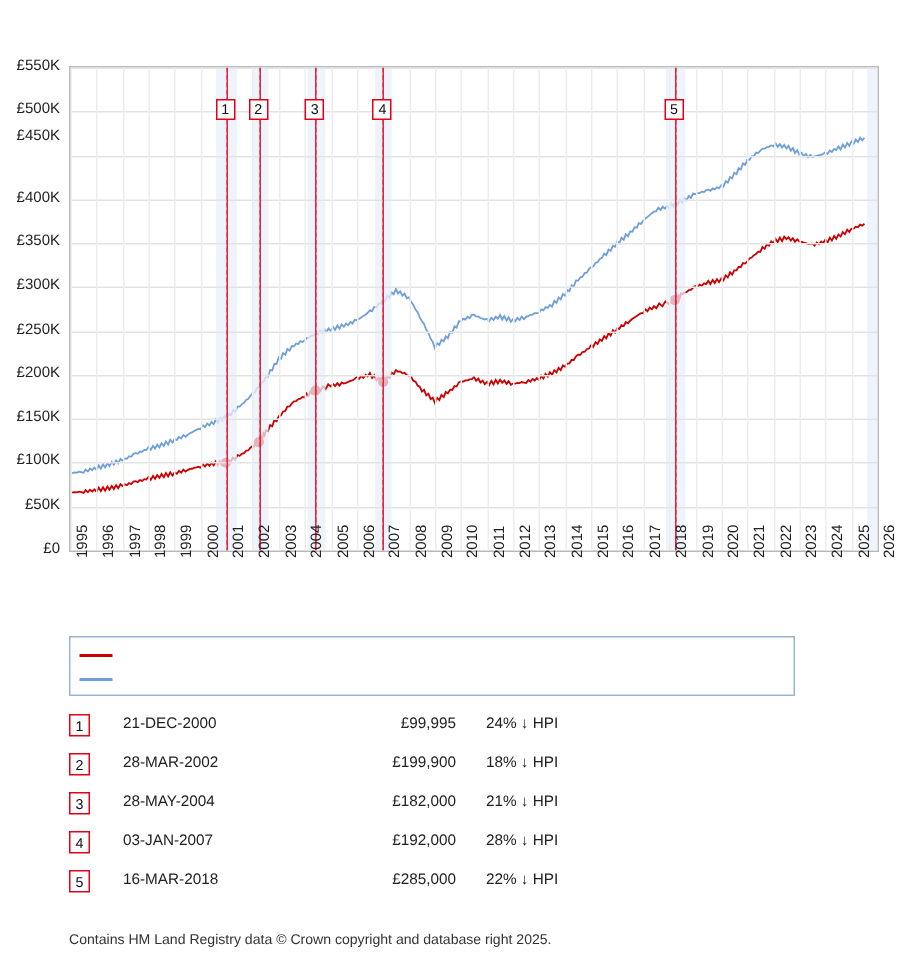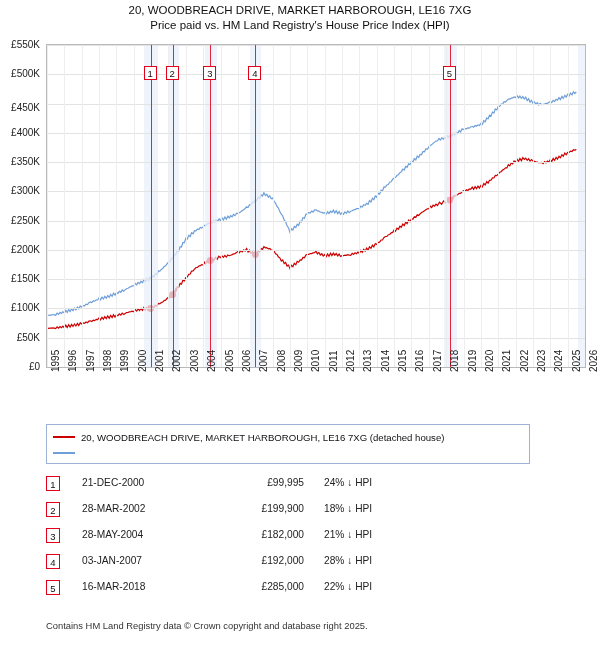--- a/index.html
+++ b/index.html
@@ -76,36 +76,32 @@
 
   .footer{
     position:absolute;left:46px;top:620px;width:545px;font-size:9.4px;color:#333;line-height:11px;
   }
 </style>
 </head>
 <body>
 
 <div id="root">
 
-  <div class="title">
-    <div>20, WOODBREACH DRIVE, MARKET HARBOROUGH, LE16 7XG</div>
-    <div>Price paid vs. HM Land Registry's House Price Index (HPI)</div>
-  </div>
 
   <div class="ylabels">
       <span style="top: 322px;">£0</span>
       <span style="top: 292.727px;">£50K</span>
       <span style="top: 263.455px;">£100K</span>
       <span style="top: 234.182px;">£150K</span>
       <span style="top: 204.909px;">£200K</span>
       <span style="top: 175.636px;">£250K</span>
       <span style="top: 146.364px;">£300K</span>
       <span style="top: 117.091px;">£350K</span>
       <span style="top: 87.8182px;">£400K</span>
-      <span style="top: 63px;">£450K</span>
+      <span style="top: 47px;">£450K</span>
       <span style="top: 29.2727px; text-align: center;">£500K</span>
       <span style="top: 0px;">£550K</span>
     </div>
 
   <div class="plot"><div class="band" style="left: 531.058px; width: 6.94194px;"></div><div class="band" style="left: 397.426px; width: 12.1484px;"></div><div class="band" style="left: 203.052px; width: 11.2806px;"></div><div class="band" style="left: 157.929px; width: 12.1484px;"></div><div class="band" style="left: 121.484px; width: 10.4129px;"></div><div class="band" style="left: 97.1871px; width: 13.8839px;"></div>
     <svg id="chart-svg" width="538" height="322" viewBox="0 0 538 322">
         <polyline points="0.0,270.5 1.4,270.3 2.9,270.0 4.3,270.1 5.8,269.5 7.2,269.8 8.7,270.2 10.1,268.1 11.6,269.3 13.0,267.4 14.5,268.4 15.9,266.7 17.4,268.3 18.8,265.3 20.2,267.5 21.7,264.5 23.1,266.6 24.6,263.8 26.0,265.7 27.5,263.0 28.9,264.8 30.4,262.0 31.8,263.9 33.3,261.0 34.7,262.1 36.2,260.6 37.6,260.8 39.0,259.1 40.5,259.5 41.9,257.7 43.4,257.0 44.8,257.5 46.3,256.0 47.7,256.2 49.2,254.9 50.6,255.0 52.1,252.9 53.5,254.9 55.0,252.2 56.4,254.0 57.8,251.4 59.3,253.2 60.7,250.5 62.2,252.4 63.6,249.3 65.1,251.3 66.5,248.1 68.0,250.1 69.4,247.6 70.9,248.4 72.3,246.3 73.8,247.3 75.2,245.0 76.7,246.2 78.1,244.9 79.5,243.8 81.0,243.3 82.4,242.3 83.9,241.6 85.3,240.9 86.8,241.0 88.2,238.5 89.7,239.8 91.1,237.4 92.6,238.6 94.0,236.3 95.5,237.8 96.9,234.6 98.3,236.7 99.8,233.5 101.2,235.5 102.7,232.3 104.1,234.0 105.6,230.9 107.0,231.7 108.5,228.4 109.9,229.4 111.4,226.0 112.8,226.1 114.3,224.4 115.7,223.5 117.1,221.6 118.6,220.9 120.0,218.8 121.5,217.0 122.9,216.7 124.4,213.6 125.8,213.1 127.3,210.2 128.7,209.5 130.2,206.0 131.6,206.4 133.1,201.7 134.5,202.0 135.9,197.5 137.4,197.7 138.8,193.2 140.3,194.2 141.7,190.4 143.2,191.5 144.6,187.7 146.1,188.8 147.5,185.7 149.0,185.9 150.4,184.0 151.9,184.5 153.3,182.4 154.7,183.0 156.2,181.9 157.6,180.3 159.1,180.3 160.5,178.9 162.0,178.6 163.4,177.4 164.9,177.9 166.3,175.3 167.8,177.1 169.2,174.6 170.7,176.3 172.1,173.9 173.5,175.7 175.0,172.8 176.4,175.0 177.9,172.0 179.3,174.2 180.8,171.2 182.2,172.9 183.7,170.7 185.1,171.8 186.6,169.5 188.0,170.7 189.5,168.2 190.9,168.5 192.3,167.7 193.8,166.7 195.2,165.6 196.7,164.8 198.1,163.5 199.6,161.8 201.0,162.5 202.5,159.6 203.9,160.0 205.4,157.3 206.8,157.6 208.3,154.4 209.7,155.9 211.2,152.1 212.6,153.5 214.0,149.8 215.5,151.1 216.9,147.7 218.4,150.6 219.8,149.2 221.3,152.2 222.7,150.7 224.2,153.8 225.6,153.1 227.1,156.3 228.5,158.1 230.0,161.4 231.4,163.1 232.8,166.6 234.3,169.2 235.7,171.0 237.2,175.0 238.6,176.9 240.1,180.8 241.5,182.9 243.0,187.4 244.4,183.8 245.9,185.0 247.3,181.5 248.8,182.6 250.2,179.2 251.6,180.4 253.1,176.2 254.5,176.9 256.0,172.6 257.4,173.4 258.9,169.1 260.3,169.2 261.8,167.4 263.2,168.1 264.7,166.1 266.1,167.1 267.6,164.9 269.0,164.8 270.4,165.9 271.9,166.1 273.3,167.0 274.8,167.4 276.2,168.1 277.7,167.6 279.1,169.2 280.6,166.8 282.0,168.4 283.5,166.1 284.9,167.5 286.4,165.0 287.8,168.0 289.2,165.7 290.7,168.7 292.1,166.5 293.6,169.5 295.0,167.7 296.5,169.2 297.9,166.9 299.4,168.4 300.8,166.0 302.3,167.7 303.7,166.2 305.2,165.8 306.6,164.9 308.0,164.7 309.5,163.7 310.9,163.7 312.4,163.6 313.8,161.2 315.3,161.9 316.7,159.7 318.2,160.3 319.6,158.3 321.1,159.4 322.5,155.6 324.0,157.0 325.4,153.3 326.8,154.6 328.3,151.0 329.7,152.2 331.2,148.3 332.6,149.1 334.1,145.2 335.5,146.0 337.0,142.0 338.4,142.1 339.9,139.9 341.3,139.5 342.8,137.0 344.2,136.8 345.7,134.2 347.1,133.0 348.5,132.6 350.0,130.3 351.4,129.7 352.9,127.7 354.3,126.9 355.8,124.1 357.2,125.1 358.7,121.4 360.1,122.3 361.6,118.8 363.0,119.5 364.5,115.8 365.9,117.2 367.3,113.5 368.8,114.9 370.2,111.1 371.7,112.5 373.1,109.3 374.6,109.5 376.0,106.5 377.5,106.8 378.9,103.7 380.4,104.2 381.8,102.0 383.3,100.6 384.7,99.6 386.1,98.4 387.6,97.1 389.0,96.1 390.5,95.8 391.9,93.5 393.4,95.0 394.8,92.8 396.3,94.1 397.7,92.1 399.2,93.8 400.6,90.6 402.1,92.6 403.5,89.5 404.9,91.4 406.4,88.3 407.8,90.0 409.3,87.2 410.7,88.5 412.2,85.6 413.6,87.0 415.1,83.9 416.5,84.5 418.0,83.7 419.4,83.8 420.9,82.8 422.3,83.1 423.7,81.9 425.2,81.3 426.6,82.2 428.1,80.6 429.5,81.3 431.0,79.9 432.4,80.5 433.9,78.4 435.3,79.5 436.8,75.7 438.2,76.7 439.7,73.0 441.1,73.9 442.5,70.2 444.0,71.1 445.4,67.1 446.9,68.0 448.3,63.9 449.8,64.9 451.2,61.5 452.7,61.5 454.1,59.1 455.6,59.2 457.0,56.7 458.5,57.0 459.9,55.4 461.3,54.1 462.8,54.1 464.2,53.1 465.7,52.9 467.1,52.0 468.6,52.6 470.0,50.6 471.5,52.9 472.9,51.1 474.4,53.3 475.8,51.6 477.3,54.0 478.7,52.2 480.2,55.5 481.6,53.7 483.0,57.1 484.5,55.3 485.9,58.2 487.4,56.9 488.8,59.1 490.3,57.6 491.7,59.9 493.2,58.3 494.6,59.7 496.1,59.3 497.5,59.0 499.0,58.4 500.4,58.3 501.8,57.5 503.3,56.5 504.7,57.6 506.2,55.4 507.6,56.4 509.1,54.3 510.5,55.1 512.0,52.6 513.4,54.6 514.9,51.4 516.3,53.4 517.8,50.3 519.2,52.2 520.6,49.3 522.1,50.9 523.5,48.0 525.0,49.8 526.4,46.8 527.9,48.6 529.3,46.8" fill="none" stroke="#6f9fd8" stroke-width="1.2"></polyline>
         <polyline points="0.0,283.4 1.4,283.3 2.9,283.1 4.3,283.2 5.8,282.8 7.2,283.1 8.7,283.6 10.1,281.8 11.6,283.2 13.0,281.5 14.5,282.7 15.9,281.2 17.4,282.9 18.8,280.1 20.2,282.5 21.7,279.8 23.1,282.1 24.6,279.4 26.0,281.5 27.5,279.0 28.9,281.0 30.4,278.4 31.8,280.5 33.3,277.8 34.7,279.0 36.2,277.9 37.6,278.4 39.0,277.0 40.5,277.7 41.9,276.1 43.4,275.8 44.8,276.5 46.3,275.1 47.7,275.6 49.2,274.4 50.6,274.7 52.1,272.8 53.5,274.9 55.0,272.3 56.4,274.2 57.8,271.7 59.3,273.6 60.7,271.0 62.2,273.2 63.6,270.4 65.1,272.6 66.5,269.8 68.0,272.1 69.4,269.8 70.9,270.8 72.3,268.9 73.8,270.1 75.2,268.1 76.7,269.4 78.1,268.4 79.5,267.6 81.0,267.5 82.4,266.9 83.9,266.6 85.3,266.2 86.8,266.8 88.2,264.5 89.7,266.1 91.1,264.0 92.6,265.5 94.0,263.5 95.5,265.3 96.8,262.6 98.2,265.1 99.5,262.5 100.9,264.9 102.2,262.3 103.6,264.4 105.1,261.7 106.7,262.9 108.2,260.1 109.7,261.4 111.3,258.4 112.8,258.9 114.3,257.6 115.7,257.1 117.1,255.5 118.6,255.2 120.0,253.5 121.5,252.2 122.2,253.1 122.9,251.2 123.6,251.9 124.3,250.2 125.0,250.7 125.6,248.4 126.4,249.8 127.2,246.2 127.9,247.5 128.7,244.0 129.4,245.3 130.2,241.8 131.6,242.5 133.1,238.4 134.5,239.2 135.9,235.1 137.4,235.9 138.8,232.5 140.3,232.0 141.7,229.3 143.2,229.0 144.6,226.1 146.1,225.9 147.5,224.1 149.0,222.5 150.4,222.4 151.9,221.0 153.3,220.7 154.7,219.6 156.2,220.1 157.4,217.3 158.6,218.9 159.8,216.2 160.9,217.6 162.1,215.1 163.3,216.7 165.0,213.6 166.7,215.6 168.4,212.4 170.1,214.4 171.8,211.2 173.5,212.7 175.0,210.9 176.4,212.4 177.9,210.4 179.3,212.1 180.8,210.0 182.2,210.7 183.7,210.2 185.1,209.6 186.6,208.9 188.0,208.6 189.5,207.6 190.9,206.3 192.3,207.7 193.8,205.6 195.2,206.9 196.7,204.9 198.1,206.0 199.6,203.6 201.1,207.0 202.5,205.2 204.0,208.5 205.5,206.8 207.0,210.1 208.4,208.6 209.8,209.4 211.3,206.0 212.7,206.9 214.1,203.4 215.5,204.4 216.9,201.7 218.4,202.8 219.8,202.6 221.3,203.9 222.7,203.5 224.2,205.0 225.6,205.5 227.1,206.0 228.5,208.8 230.0,209.4 231.4,212.0 232.8,212.8 234.3,216.1 235.7,214.9 237.2,218.6 238.6,217.5 240.1,221.1 241.5,220.1 243.0,223.7 244.4,220.3 245.9,221.8 247.3,218.3 248.8,219.8 250.2,216.3 251.6,217.2 253.1,214.8 254.5,215.0 256.0,212.4 257.4,212.7 258.9,209.9 260.3,209.3 261.8,209.4 263.2,208.6 264.7,208.6 266.1,207.9 267.6,207.7 269.0,206.2 270.4,208.9 271.9,207.4 273.3,210.0 274.8,208.7 276.2,211.1 277.7,209.5 279.1,211.8 280.6,208.9 282.0,211.2 283.5,208.3 284.9,210.6 286.4,208.1 287.8,210.2 289.2,208.6 290.7,210.9 292.1,209.1 293.6,211.5 295.0,210.7 296.5,210.7 297.9,210.2 299.4,210.4 300.8,209.7 302.3,210.1 303.7,210.4 305.2,208.4 306.6,209.5 308.0,207.7 309.5,208.7 310.9,207.1 312.4,208.5 313.8,205.4 315.3,207.3 316.7,204.3 318.2,206.1 319.6,203.1 321.1,204.9 322.5,201.8 324.0,203.3 325.4,200.2 326.8,201.8 328.3,198.6 329.7,199.5 331.2,197.4 332.6,197.2 334.1,195.0 335.5,195.0 337.0,192.5 338.4,191.5 339.9,191.5 341.3,189.7 342.8,189.5 344.2,187.8 345.7,187.4 347.1,185.0 348.5,186.3 350.0,183.1 351.4,184.3 352.9,181.2 354.3,182.3 355.8,179.1 357.2,180.6 358.7,177.1 360.1,178.7 361.6,175.1 363.0,176.7 364.5,173.7 365.9,174.3 367.3,171.7 368.8,172.4 370.2,169.7 371.7,170.5 373.1,168.8 374.6,167.5 376.0,166.7 377.5,165.7 378.9,164.7 380.4,163.8 381.8,163.7 383.3,161.2 384.7,162.5 386.1,160.1 387.6,161.2 389.0,159.1 390.5,160.5 392.5,157.3 394.6,159.2 396.6,155.9 398.7,157.8 400.8,154.6 402.8,156.1 403.6,153.4 404.5,154.8 405.3,152.0 406.2,153.5 407.0,150.6 407.8,151.2 409.3,150.0 410.7,149.8 412.2,148.4 413.6,148.3 415.1,146.7 416.5,145.7 418.0,146.5 419.4,144.8 420.9,145.5 422.3,143.9 423.7,144.4 425.2,142.2 426.6,144.4 428.1,141.6 429.5,143.7 431.0,141.1 432.4,143.1 433.9,140.5 435.3,141.9 436.8,138.5 438.2,140.0 439.7,136.5 441.1,138.1 442.5,135.3 444.0,135.2 445.4,132.9 446.9,133.0 448.3,130.4 449.8,130.7 451.2,129.2 452.7,127.3 454.1,126.7 455.6,125.1 457.0,124.3 458.5,122.8 459.9,122.9 461.3,119.7 462.8,120.9 464.2,117.8 465.7,118.8 467.1,116.0 468.6,117.2 470.0,114.2 471.5,116.4 472.9,113.4 474.4,115.7 475.8,112.7 477.3,114.4 478.7,113.1 480.2,115.3 481.6,113.8 483.0,116.1 484.5,114.5 485.9,115.9 487.4,116.3 488.8,116.8 490.3,117.0 491.7,117.7 493.2,117.6 494.6,117.4 496.1,118.7 497.5,116.7 499.0,117.8 500.4,116.0 501.8,117.0 503.3,114.6 504.7,116.6 506.2,113.5 507.6,115.4 509.1,112.3 510.5,114.2 512.0,111.3 513.4,112.7 514.9,109.7 516.3,111.2 517.8,108.1 519.2,109.7 520.6,107.4 522.1,107.5 523.5,106.1 525.0,106.5 526.4,104.8 527.9,105.4 529.3,104.2" fill="none" stroke="#cc0000" stroke-width="1.2"></polyline>
         <circle cx="103.6" cy="263.5" r="3.4" fill="#cc0000"></circle>
         <circle cx="125.6" cy="249.7" r="3.4" fill="#cc0000"></circle>
@@ -146,21 +142,20 @@
       <span style="left: 472.581px; top: 2px;">2022</span>
       <span style="left: 489.935px; top: 2px;">2023</span>
       <span style="left: 507.29px; top: 2px;">2024</span>
       <span style="left: 524.645px; top: 2px;">2025</span>
       <span style="left: 542px; top: 2px;">2026</span>
     </div>
 
   <div class="legend">
     <div class="row">
       <span class="swatch"></span>
-      <span class="txt">20, WOODBREACH DRIVE, MARKET HARBOROUGH, LE16 7XG (detached house)</span>
     </div>
     <div class="row">
       <span class="swatch hpi"></span>
     </div>
   </div>
 
   <div class="table">
     <div class="trow">
       <span class="num">1</span>
       <span class="date">21-DEC-2000</span>

